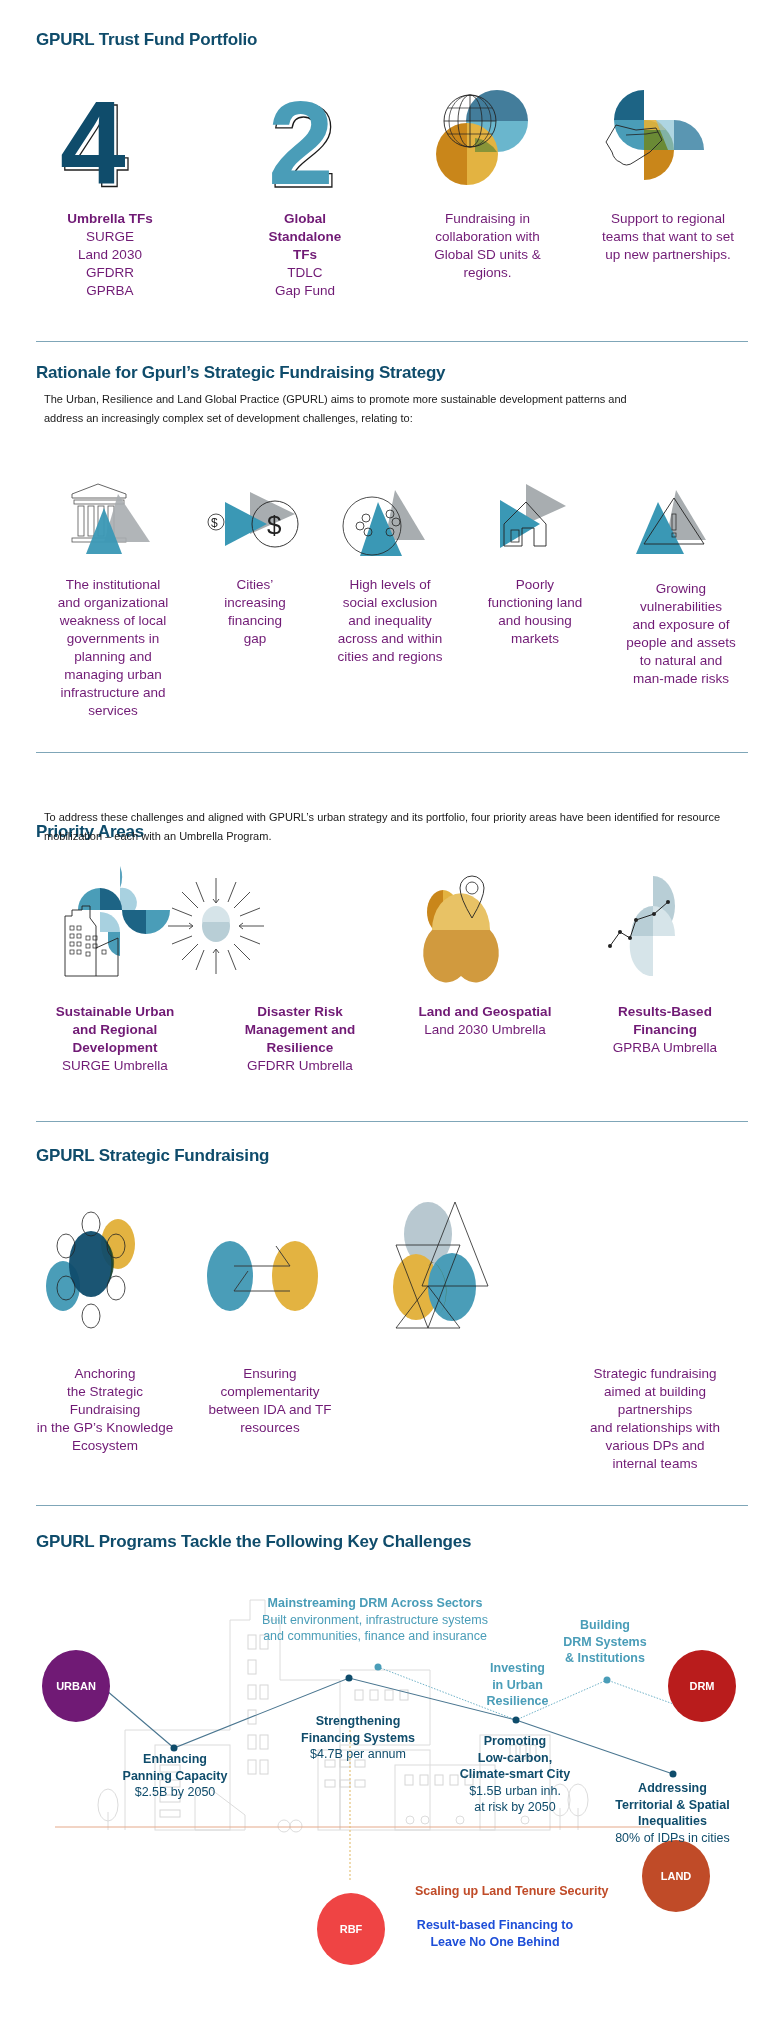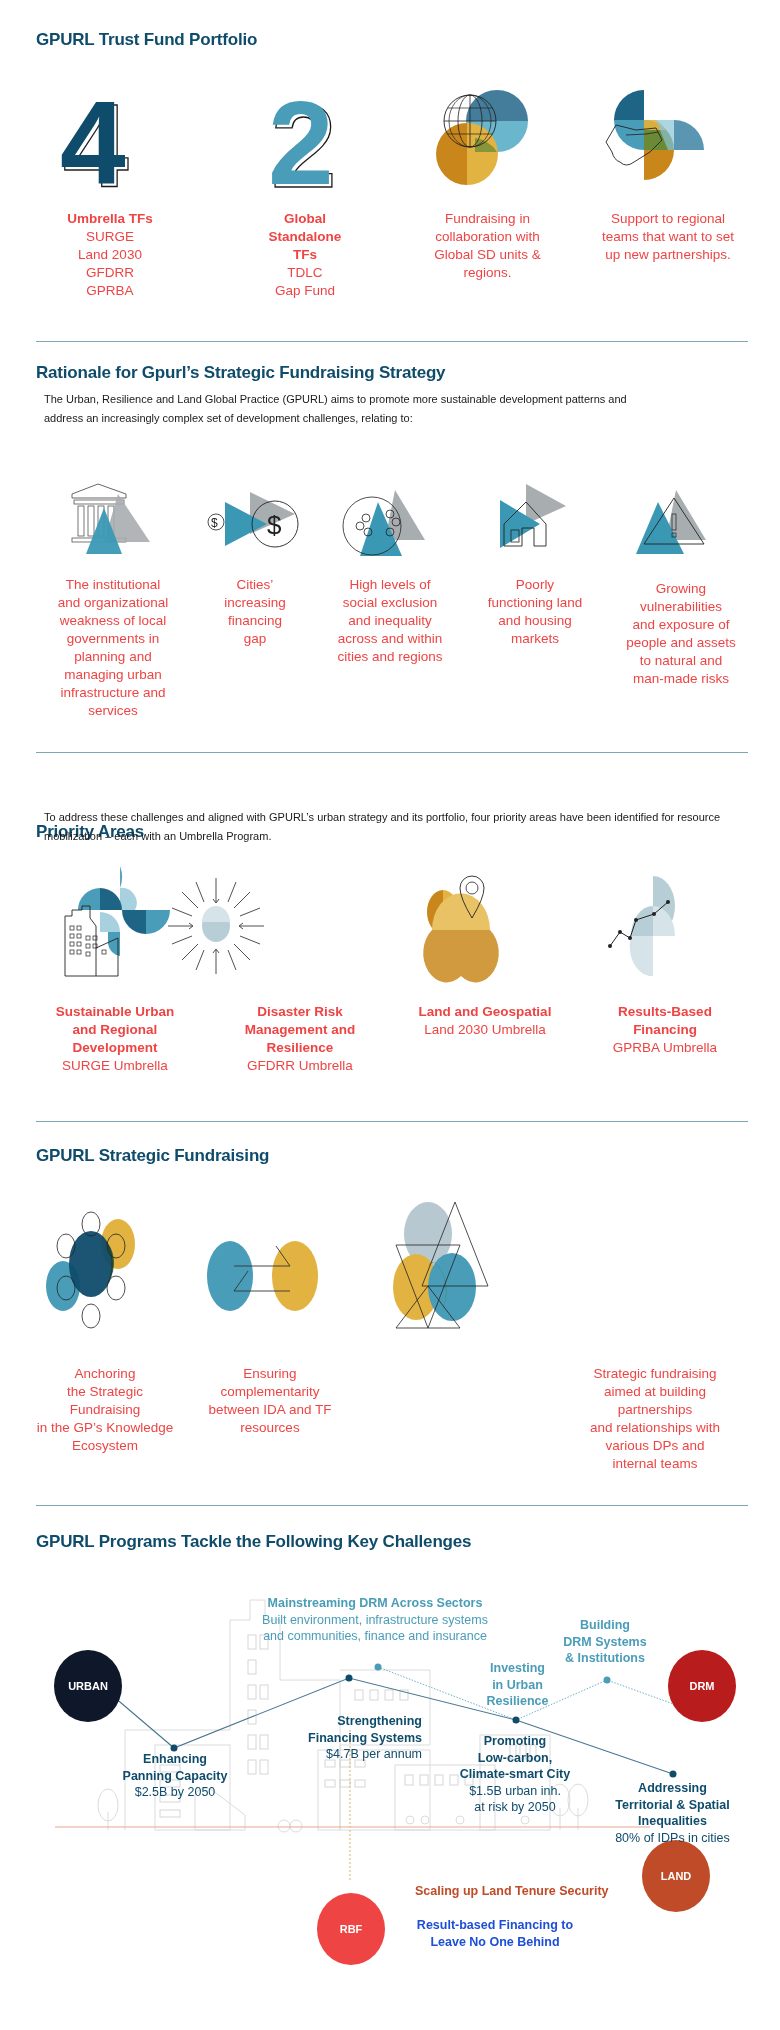--- a/index.html
+++ b/index.html
@@ -2,21 +2,21 @@
 <html><head>
 <meta charset="utf-8">
 <style>
   * { box-sizing: border-box; margin: 0; padding: 0; }
   html, body { width: 780px; background: #ffffff; }
   body { font-family: "Liberation Sans", sans-serif; color: #1a1a1a; position: relative; height: 2030px; overflow: hidden; }
   .h2 { position: absolute; left: 36px; font-size: 17px; font-weight: bold; color: #0f4c6b; letter-spacing: -0.2px; }
   .rule { position: absolute; left: 36px; width: 712px; height: 1px; background: #7fa6b8; }
   .para { position: absolute; left: 44px; width: 620px; font-size: 11px; line-height: 19px; color: #1a1a1a; }
   .para.wide { width: 720px; }
-  .cap { position: absolute; text-align: center; font-size: 13.5px; line-height: 18px; color: #ef4444; }
+  .cap { position: absolute; text-align: center; font-size: 13.5px; line-height: 18px; color: #701a75; }
   .cap b { display: block; font-weight: bold; }
   .cap span { display: block; }
   svg { position: absolute; overflow: visible; }
   .node-label { position: absolute; text-align: center; font-size: 12.5px; line-height: 16.5px; color: #0f4c6b; }
   .node-label .t { font-weight: bold; display: block; }
   .node-label .s { display: block; }
   .lt { color: #4a9db8; }
   .circle { position: absolute; border-radius: 50%; display: flex; align-items: center; justify-content: center; color: #fff; font-weight: bold; font-size: 11px; }
 </style>
 </head>
@@ -420,21 +420,21 @@
       <circle cx="349" cy="98" r="3.5"></circle>
     <circle cx="516" cy="140" r="3.5"></circle>
       <circle cx="673" cy="194" r="3.5"></circle>
   </g>
   <g fill="#4a9db8">
     <circle cx="378" cy="87" r="3.5"></circle>
       <circle cx="607" cy="100" r="3.5"></circle>
   </g>
 </svg>
 
-<div class="circle" style="left:54px;top:1650px;width:68px;height:72px;background:#0f172a;">URBAN</div>
+<div class="circle" style="left:42px;top:1650px;width:68px;height:72px;background:#701a75;">URBAN</div>
 <div class="circle" style="left:668px;top:1650px;width:68px;height:72px;background:#b91c1c;">DRM</div>
 <div class="circle" style="left:642px;top:1840px;width:68px;height:72px;background:#c04b28;">LAND</div>
 <div class="circle" style="left:317px;top:1893px;width:68px;height:72px;background:#ef4444;">RBF</div>
 
 <div class="node-label lt" style="left:240px;top:1595px;width:270px;">
   <span class="t">Mainstreaming DRM Across Sectors</span>
   <span class="s">Built environment, infrastructure systems</span>
   <span class="s">and communities, finance and insurance</span>
 </div>
 <div class="node-label lt" style="left:555px;top:1617px;width:100px;">
@@ -445,21 +445,21 @@
 <div class="node-label lt" style="left:475px;top:1660px;width:85px;">
   <span class="t">Investing</span>
   <span class="t">in Urban</span>
   <span class="t">Resilience</span>
 </div>
 <div class="node-label" style="left:105px;top:1751px;width:140px;">
   <span class="t">Enhancing</span>
   <span class="t">Panning Capacity</span>
   <span class="s">$2.5B by 2050</span>
 </div>
-<div class="node-label" style="left:282px;top:1713px;width:140px;text-align:right;">
+<div class="node-label" style="left:288px;top:1713px;width:140px;">
   <span class="t">Strengthening</span>
   <span class="t">Financing Systems</span>
   <span class="s">$4.7B per annum</span>
 </div>
 <div class="node-label" style="left:445px;top:1733px;width:140px;">
   <span class="t">Promoting</span>
   <span class="t">Low-carbon,</span>
   <span class="t">Climate-smart City</span>
   <span class="s">$1.5B urban inh.</span>
   <span class="s">at risk by 2050</span>

